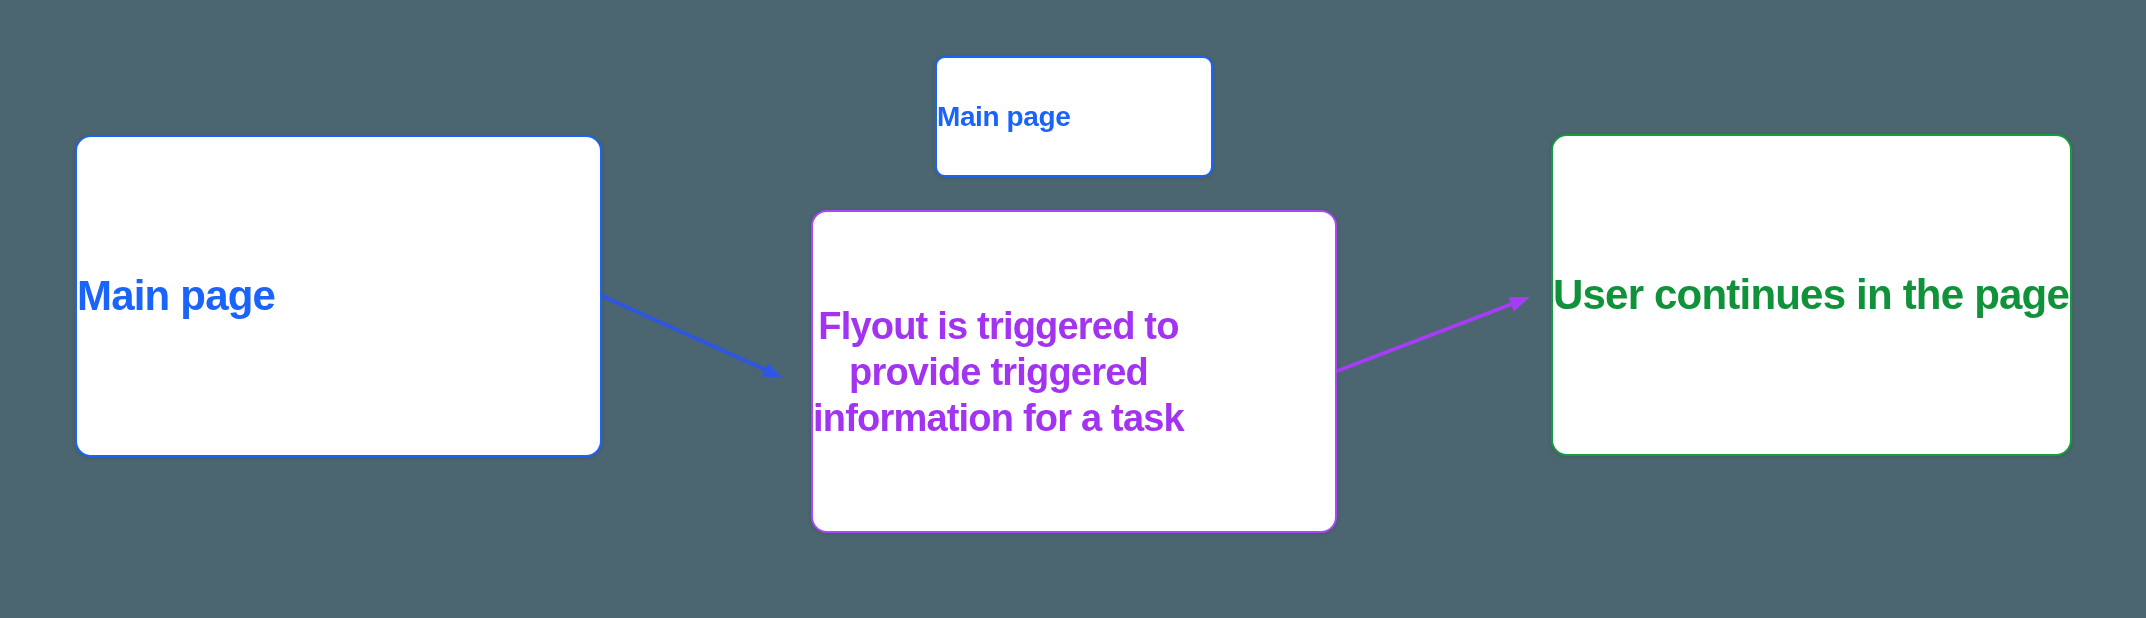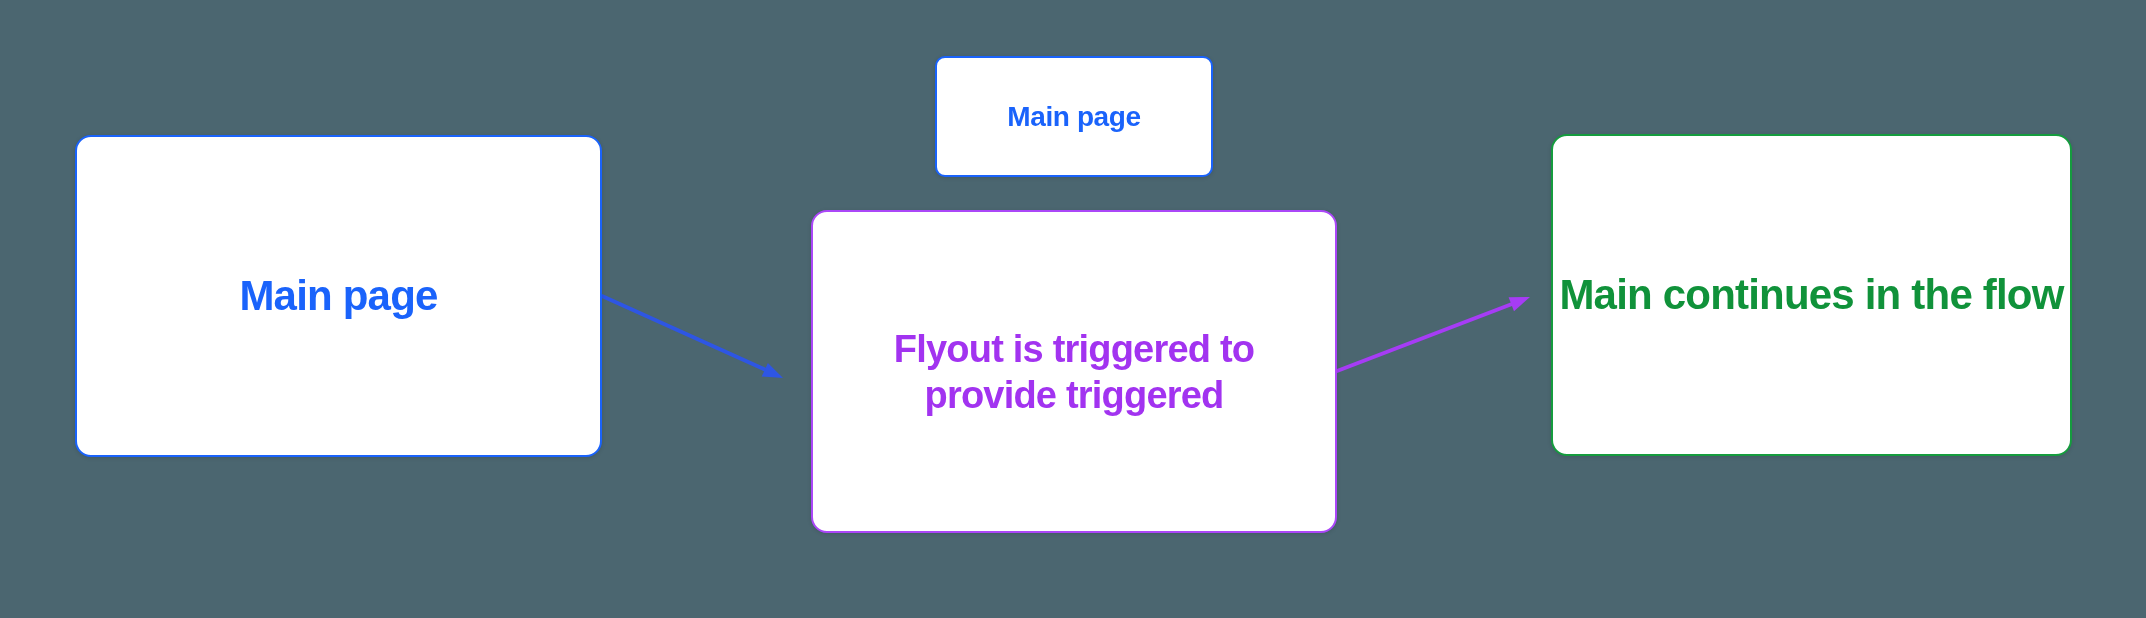--- a/index.html
+++ b/index.html
@@ -14,21 +14,21 @@
     background: var(--bg, #4B6670);
     font-family: "Liberation Sans", sans-serif;
     overflow: hidden;
   }
   .node {
     position: absolute;
     box-sizing: border-box;
     background: var(--node-bg, #ffffff);
     display: flex;
     align-items: center;
-    justify-content: center;
+    justify-content: flex-start;
     text-align: center;
     font-weight: 700;
     letter-spacing: -0.8px;
     box-shadow: 0 1px 4px rgba(0,0,0,0.12);
   }
   .node-main {
     left: 75px; top: 135px; width: 527px; height: 322px;
     border: 2.5px solid var(--blue, #1A63FB);
     border-radius: 16px;
     color: var(--blue, #1A63FB);
@@ -94,20 +94,21 @@
   </div>
 
   <div class="node node-main-small">
     <span>Main page</span>
   </div>
 
   <div class="node node-flyout">
     <div>
       <div>Flyout is triggered to</div>
       <div>provide triggered</div>
+      <div>information for a task</div>
     </div>
   </div>
 
   <div class="node node-continue">
-    <span>Main continues in the flow</span>
+    <span>User continues in the page</span>
   </div>
 
 </div>
 
 </body></html>

